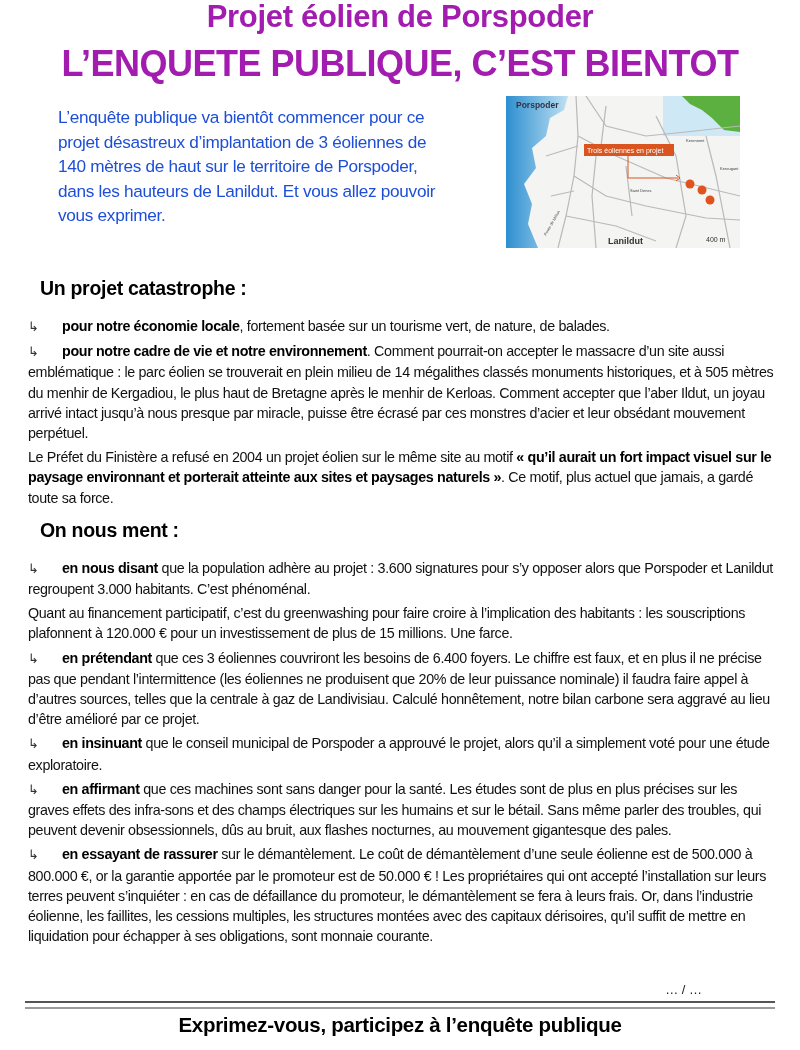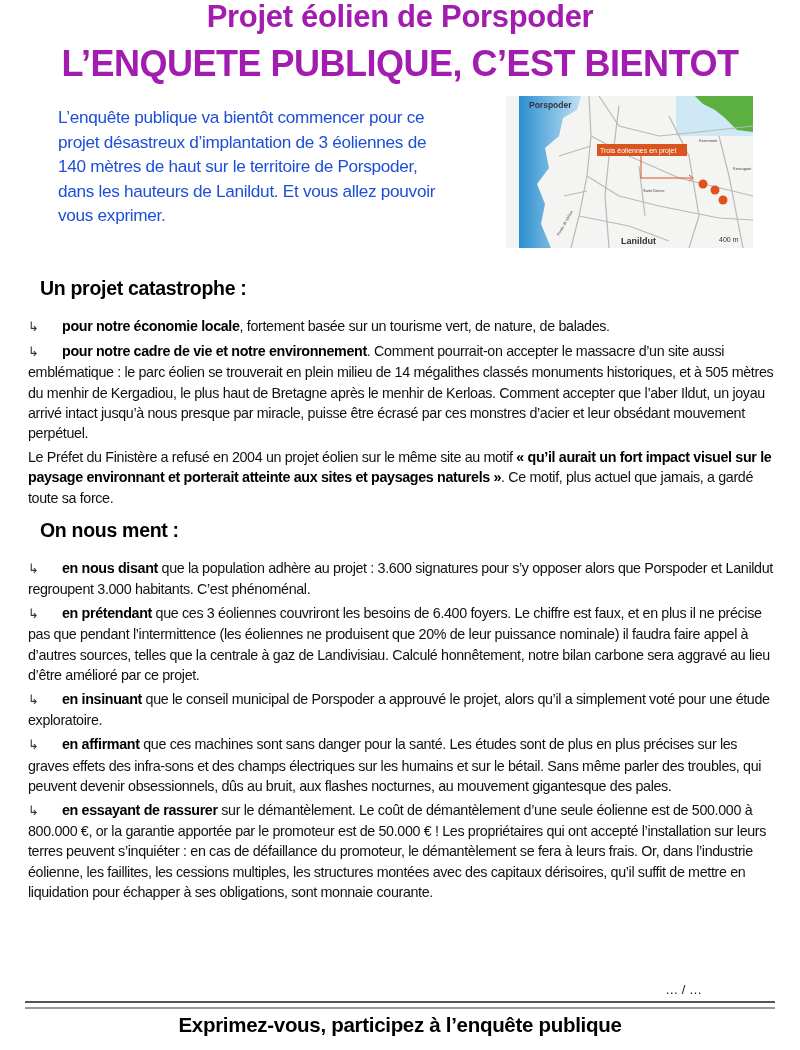--- a/index.html
+++ b/index.html
@@ -2,21 +2,21 @@
 <html><head>
 <meta charset="utf-8">
 <style>
   html, body { margin:0; padding:0; background:#ffffff; }
   body { width:800px; height:1050px; overflow:hidden; position:relative;
          font-family:"Liberation Sans", sans-serif; color:#111; }
   .title { position:absolute; left:0; width:800px; text-align:center; font-weight:bold; color:#a21caf; }
   .title1 { top:0px; font-size:31px; line-height:34px; letter-spacing:-0.3px; }
   .title2 { top:44px; font-size:36px; line-height:40px; letter-spacing:-0.5px; }
   .intro { position:absolute; left:58px; top:105px; width:400px; font-size:17.2px; line-height:24.5px; color:#1d4ed8; letter-spacing:-0.3px; }
-  .map { position:absolute; left:506px; top:96px; width:234px; height:152px; background:#f3f3f1; overflow:hidden;padding-left:13px; }
+  .map { position:absolute; left:506px; top:96px; width:234px; height:152px; background:#f3f3f1; overflow:hidden; }
   .map svg { display:block; }
   .body { position:absolute; left:24px; top:260px; width:760px; font-size:14.3px; line-height:20.2px; letter-spacing:-0.35px; color:#111; }
   .h { font-size:19.5px; font-weight:bold; line-height:24px; margin:16px; color:#000; letter-spacing:-0.3px; }
   .h2 { margin-top:10px; }
   .p { margin:4px; }
   .bullet-glyph { display:inline-block; width:34px; font-size:13px; color:#333; }
   b { font-weight:bold; color:#000; }
   .cont { position:absolute; right:98px; top:982px; font-size:13px; color:#222; }
   .rule { position:absolute; left:25px; width:750px; top:1001px; height:4px; border-top:2px solid #555; border-bottom:2px solid #999; }
   .footer { position:absolute; left:0; width:800px; top:1013px; text-align:center; font-size:20.5px; font-weight:bold; color:#000; letter-spacing:-0.3px; }
@@ -79,20 +79,21 @@
 </div>
 
 <div class="body">
   <p class="h">Un projet catastrophe :</p>
   <p class="p"><span class="bullet-glyph">↳</span><b>pour notre économie locale</b><span>, fortement basée sur un tourisme vert, de nature, de balades.</span></p>
   <p class="p"><span class="bullet-glyph">↳</span><b>pour notre cadre de vie et notre environnement</b><span>. Comment pourrait-on accepter le massacre d’un site aussi emblématique : le parc éolien se trouverait en plein milieu de 14 mégalithes classés monuments historiques, et à 505 mètres du menhir de Kergadiou, le plus haut de Bretagne après le menhir de Kerloas. Comment accepter que l’aber Ildut, un  joyau arrivé intact jusqu’à nous presque par miracle, puisse être écrasé par ces monstres d’acier et leur obsédant mouvement perpétuel.</span></p>
   <p class="p"><span>Le Préfet du Finistère a refusé en 2004 un projet éolien sur le même site au motif </span><b>« qu’il aurait un fort impact visuel sur le paysage environnant et porterait atteinte aux sites et paysages naturels »</b><span>. Ce motif, plus actuel que jamais, a gardé toute sa force.</span></p>
 
   <p class="h h2">On nous ment :</p>
   <p class="p"><span class="bullet-glyph">↳</span><b>en nous disant</b><span> que la population adhère au projet : 3.600 signatures pour s’y opposer alors que Porspoder et Lanildut regroupent 3.000 habitants. C’est phénoménal.</span></p>
+  <p class="p">Quant au financement participatif, c’est du greenwashing pour faire croire à l’implication des habitants : les souscriptions plafonnent à 120.000 € pour un investissement de plus de 15 millions. Une farce.</p>
   <p class="p"><span class="bullet-glyph">↳</span><b>en prétendant</b><span> que ces 3 éoliennes couvriront les besoins de 6.400 foyers. Le chiffre est faux, et en plus il ne précise pas que pendant l’intermittence (les éoliennes ne produisent que 20% de leur puissance nominale) il faudra faire appel à d’autres sources, telles que la centrale à gaz de Landivisiau. Calculé honnêtement, notre bilan carbone sera aggravé au lieu d’être amélioré par ce projet.</span></p>
   <p class="p"><span class="bullet-glyph">↳</span><b>en insinuant</b><span> que le conseil municipal de Porspoder a approuvé le projet, alors qu’il a simplement voté pour une étude exploratoire.</span></p>
   <p class="p"><span class="bullet-glyph">↳</span><b>en affirmant</b><span> que ces machines sont sans danger pour la santé. Les études sont de plus en plus précises sur les graves effets des infra-sons et des champs électriques sur les humains et sur le bétail. Sans même parler des troubles, qui peuvent devenir obsessionnels, dûs au bruit, aux flashes nocturnes, au mouvement gigantesque des pales.</span></p>
   <p class="p"><span class="bullet-glyph">↳</span><b>en essayant de rassurer</b><span> sur le démantèlement. Le coût de démantèlement d’une seule éolienne est de 500.000 à 800.000 €, or la garantie apportée par le promoteur est de 50.000 € ! Les propriétaires qui ont accepté l’installation  sur leurs terres peuvent s’inquiéter : en cas de défaillance du promoteur, le démantèlement se fera à leurs frais. Or, dans l’industrie éolienne, les faillites, les cessions multiples, les structures montées avec des capitaux dérisoires, qu’il suffit de mettre en liquidation pour échapper à ses obligations, sont monnaie courante.</span></p>
 </div>
 
 <div class="cont">… / …</div>
 <div class="rule"></div>
 <div class="footer">Exprimez-vous, participez à l’enquête publique</div>
 

